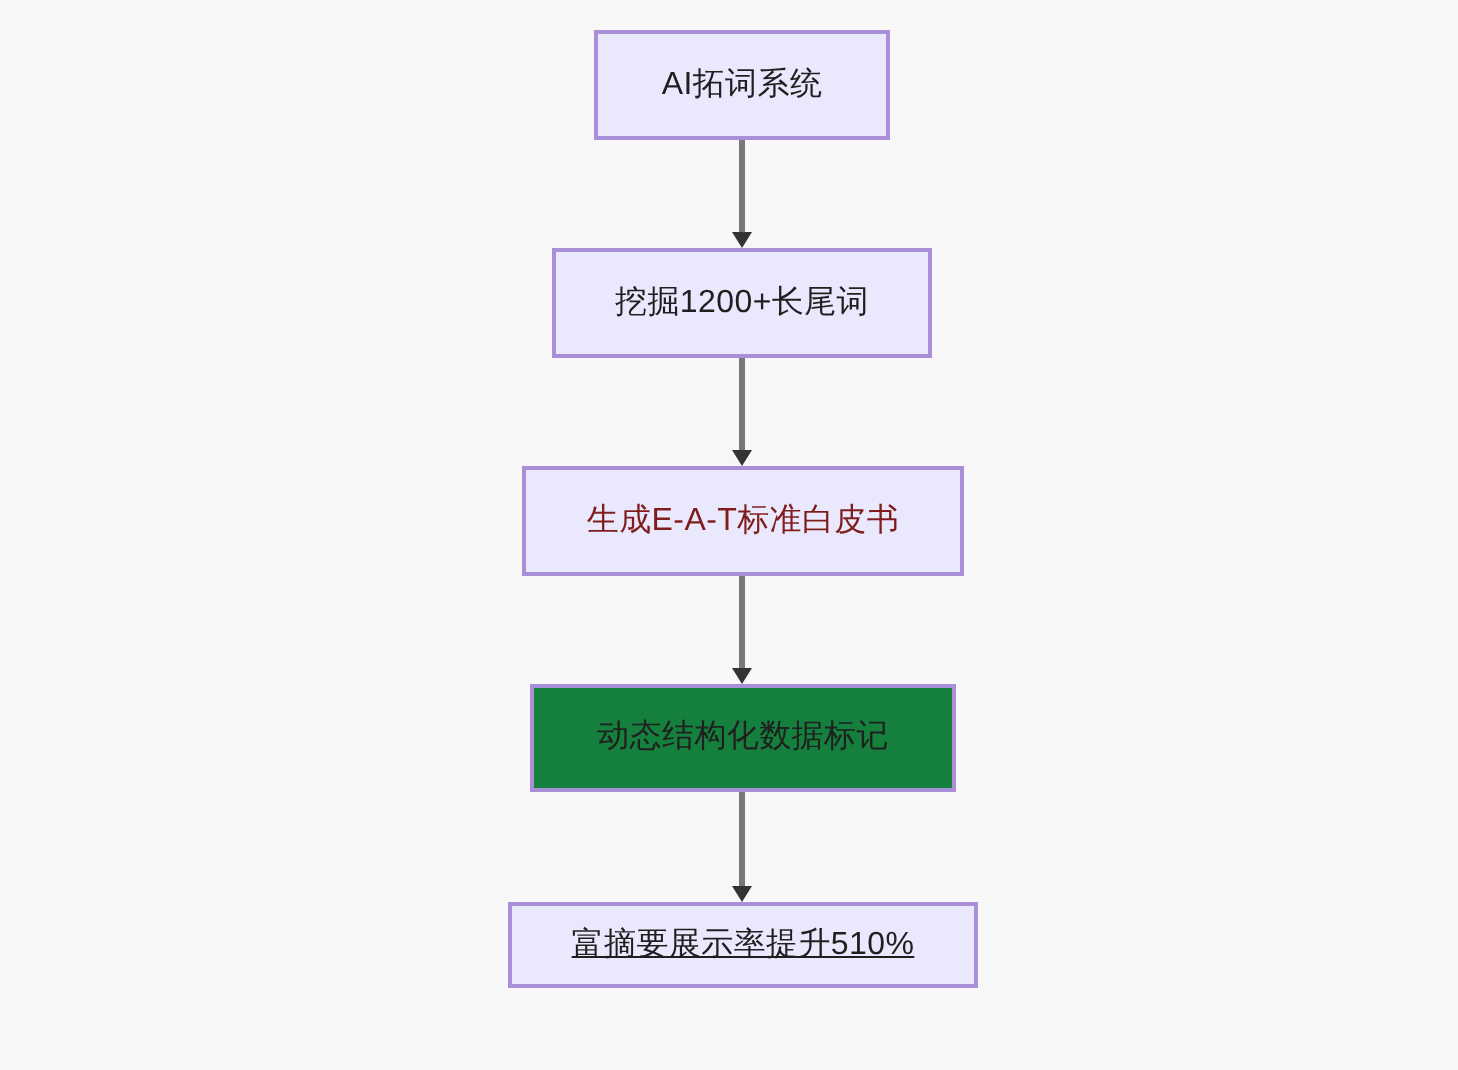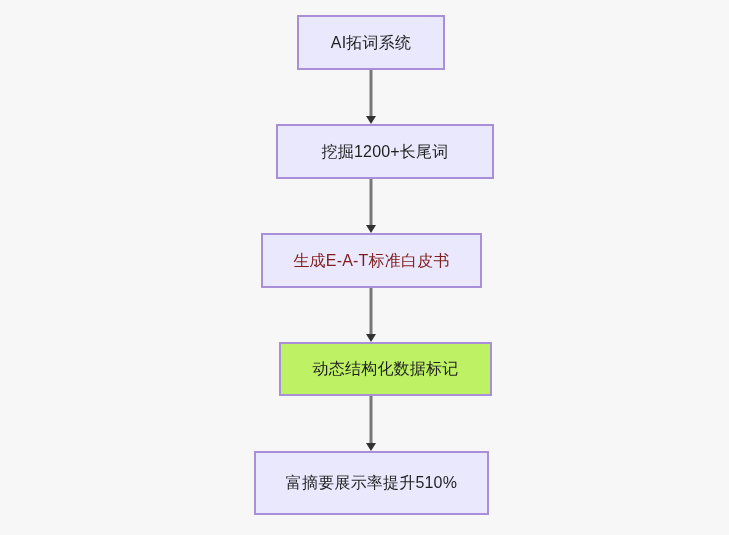--- a/index.html
+++ b/index.html
@@ -82,25 +82,25 @@
       <div class="edge-line" style="height: 47px; background: rgb(120, 120, 120);"></div>
       <div class="edge-head" style="top: 46px; border-top-color: rgb(51, 51, 51);"></div>
     </div>
     <div class="edge" style="left: 371px; top: 396px; height: 55px;">
       <div class="edge-line" style="height: 48px; background: rgb(120, 120, 120);"></div>
       <div class="edge-head" style="top: 47px; border-top-color: rgb(51, 51, 51);"></div>
     </div>
     <div class="node" style="left: 297px; top: 15px; width: 148px; height: 55px; background: rgb(234, 232, 253); border-color: rgb(169, 143, 216); color: rgb(31, 31, 31);">
       <span class="node-label">AI拓词系统</span>
     </div>
-    <div class="node" style="left: 276px; top: 124px; width: 218px; height: 55px; background: rgb(234, 232, 253); border-color: rgb(169, 143, 216); color: rgb(31, 31, 31);">
+    <div class="node" style="left: 276px; top: 124px; width: 190px; height: 55px; background: rgb(234, 232, 253); border-color: rgb(169, 143, 216); color: rgb(31, 31, 31);">
       <span class="node-label">挖掘1200+长尾词</span>
     </div>
     <div class="node" style="left: 261px; top: 233px; width: 221px; height: 55px; background: rgb(234, 232, 253); border-color: rgb(169, 143, 216); color: #7f1d1d;">
       <span class="node-label">生成E-A-T标准白皮书</span>
     </div>
-    <div class="node" style="left: 279px; top: 342px; width: 213px; height: 54px; background: #bef264; border-color: rgb(169, 143, 216); color: rgb(31, 31, 31);">
+    <div class="node" style="left: 265px; top: 342px; width: 213px; height: 54px; background: #15803d; border-color: rgb(169, 143, 216); color: rgb(31, 31, 31);">
       <span class="node-label">动态结构化数据标记</span>
     </div>
-    <div class="node" style="left: 254px; top: 451px; width: 235px; height: 64px; background: rgb(234, 232, 253); border-color: rgb(169, 143, 216); color: rgb(31, 31, 31);">
+    <div class="node" style="left: 254px; top: 451px; width: 235px; height: 43px; background: rgb(234, 232, 253); border-color: rgb(169, 143, 216); color: rgb(31, 31, 31); text-decoration: underline;">
       <span class="node-label">富摘要展示率提升510%</span>
     </div>
   </div>
 
 </body></html>

